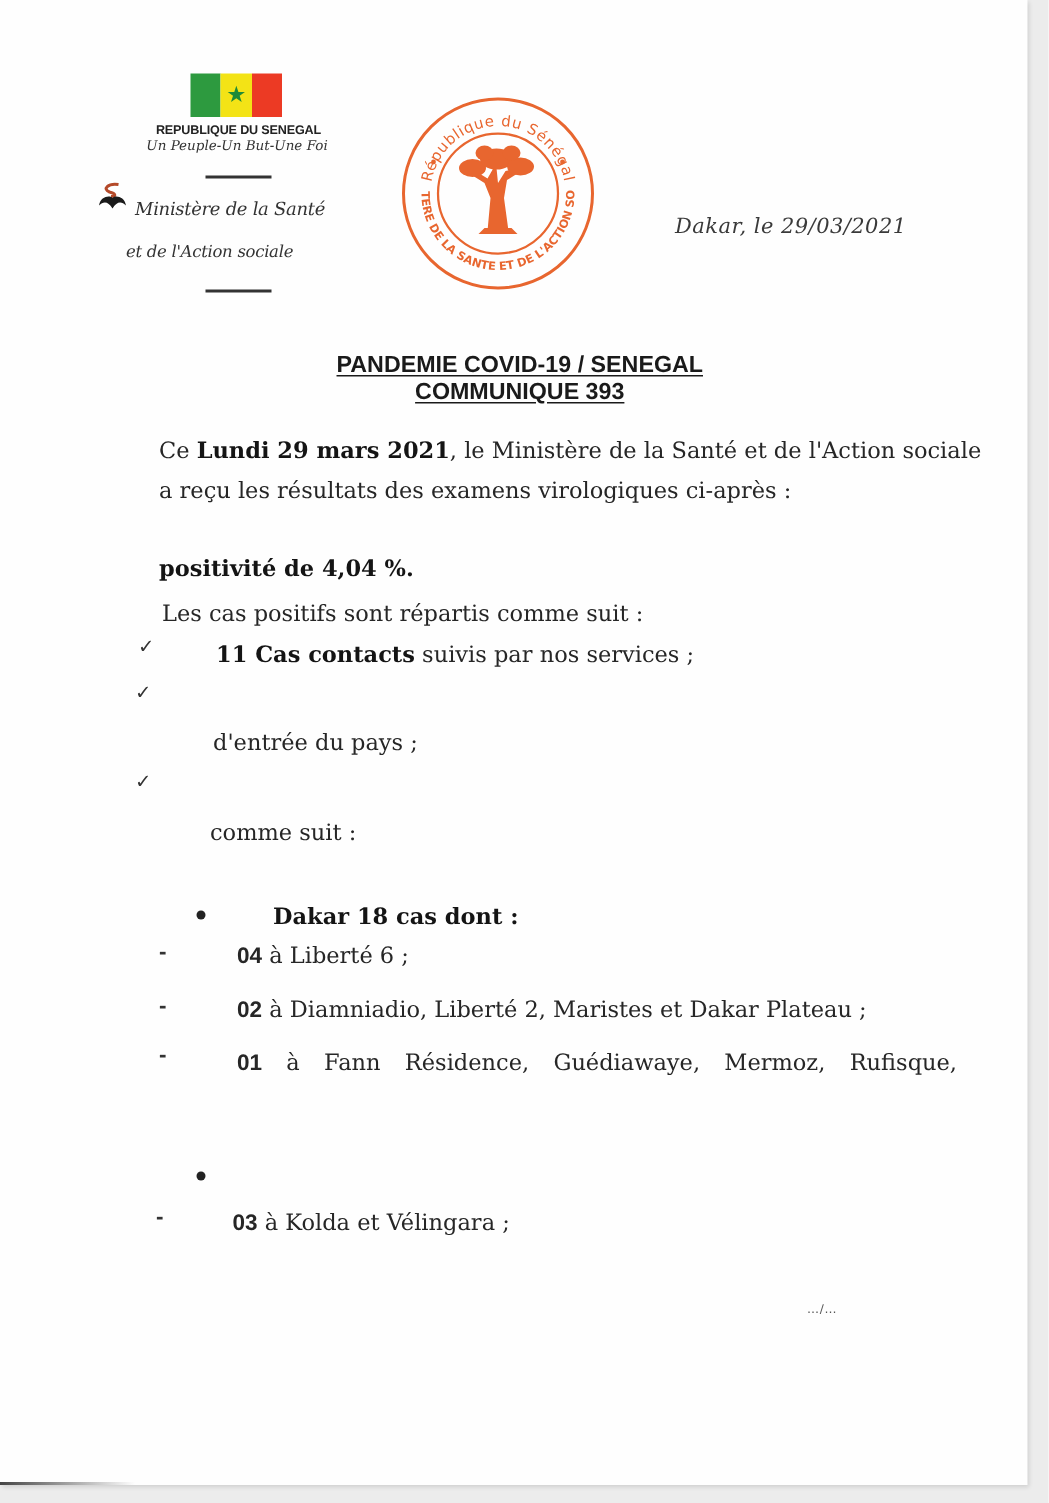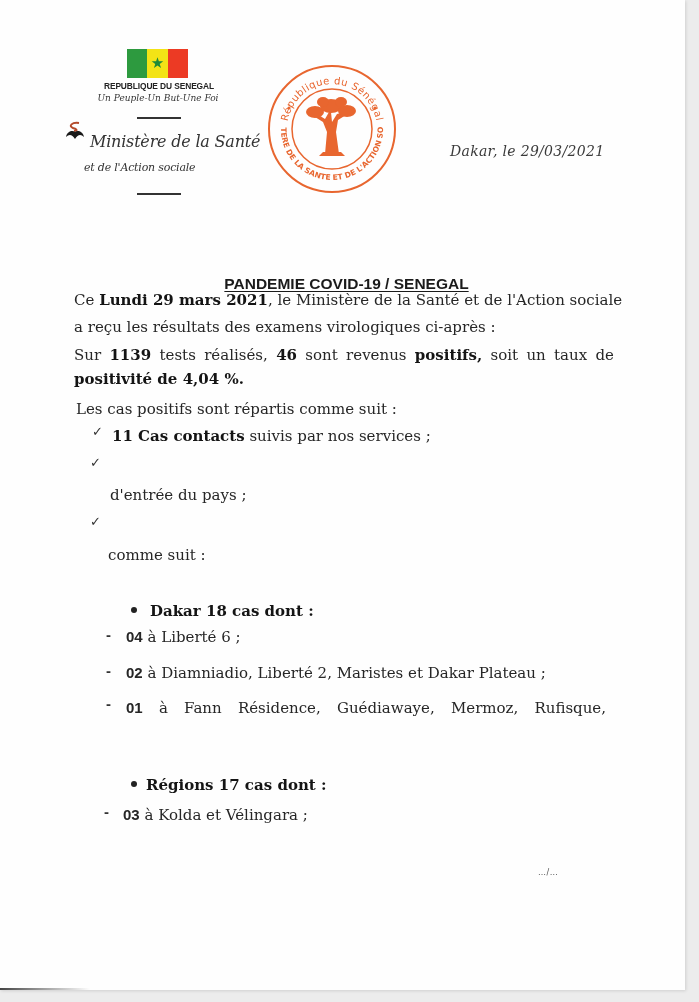--- a/index.html
+++ b/index.html
@@ -21,35 +21,35 @@
   .flag .y { flex: 1; background: #f3e316; position: relative; }
   .flag .r { flex: 1; background: #ec3a24; }
   .flag .star { position: absolute; left: 50%; top: 50%; transform: translate(-50%,-52%); color: #1f8a38; font-size: 15px; line-height: 1; font-family: "DejaVu Sans", sans-serif; }
   .rep-title { position: absolute; left: 100px; top: 81px; width: 114px; text-align: right;
     font-family: "Liberation Sans", sans-serif; font-weight: bold; font-size: 8.4px; color: #222; letter-spacing: -0.1px; }
   .motto { position: absolute; left: 88px; top: 93px; width: 140px; text-align: center;
     font-family: "DejaVu Serif", serif; font-style: italic; font-size: 9px; color: #333; }
   .rule { position: absolute; height: 1.5px; background: #333; }
   .ms-logo { position: absolute; left: 64px; top: 121px; width: 22px; height: 22px; }
   .ministry-1 { position: absolute; left: 90px; top: 132px; font-family: "DejaVu Serif", serif; font-style: italic;
-    font-size: 16px; color: #333; letter-spacing: -0.2px; }
+    font-size: 12px; color: #333; letter-spacing: -0.2px; }
   .ministry-2 { position: absolute; left: 84px; top: 161px; font-family: "DejaVu Serif", serif; font-style: italic;
     font-size: 11px; color: #333; letter-spacing: -0.2px; }
   
   .seal { position: absolute; left: 265px; top: 62px; width: 135px; height: 135px; }
   
   .date { position: absolute; left: 450px; top: 143px; font-family: "DejaVu Serif", serif; font-style: italic;
     font-size: 14px; color: #3a3a3a; letter-spacing: 0.3px; }
   
   .title { position: absolute; left: 0; width: 685px; text-align: center; font-family: "Liberation Sans", sans-serif;
     font-weight: bold; font-size: 15.5px; text-decoration: underline; text-underline-offset: 2px; color: #1a1a1a; }
-  .t1 { top: 235px; left: 4px; margin-top: 40px; }
+  .t1 { top: 235px; left: 4px; }
   .t2 { top: 253px; left: 4px; }
   
-  .p { position: absolute; font-family: "DejaVu Serif", serif; font-size: 15px; line-height: 18px; color: #262626; white-space: nowrap; }
+  .p { position: absolute; font-family: "DejaVu Serif", serif; font-size: 15px; line-height: 18px; color: #262626; white-space: nowrap; margin-left: 32px; }
   .p b { color: #141414; }
   .just { text-align: justify; text-align-last: justify; white-space: normal; }
   .check { position: absolute; font-family: "DejaVu Sans", sans-serif; font-size: 13px; color: #333; }
   .bullet { position: absolute; width: 6px; height: 6px; border-radius: 50%; background: #222; }
   .dash { position: absolute; font-family: "Liberation Sans", sans-serif; font-weight: bold; font-size: 15px; color: #333; }
   .arial-b { font-family: "Liberation Sans", sans-serif; font-weight: bold; }
   .cont { position: absolute; left: 538px; top: 868px; font-family: "DejaVu Sans", sans-serif; font-size: 8px; color: #555; letter-spacing: 0.5px; }
 </style>
 </head>
 <body>
@@ -98,24 +98,24 @@
       <ellipse cx="82" cy="49" rx="9" ry="6"></ellipse>
       <ellipse cx="58" cy="40" rx="6" ry="5"></ellipse>
       <ellipse cx="76" cy="40" rx="6" ry="5"></ellipse>
       <path d="M54 94 L80 94 L76 90 L58 90 Z"></path>
     </g>
   </svg>
 
   <div class="date">Dakar, le 29/03/2021</div>
 
   <div class="title t1">PANDEMIE COVID-19 / SENEGAL</div>
+  <div class="title t2">COMMUNIQUE 393</div>
 
   <div class="p" style="left:74px; top:291px;"><span>Ce </span><b>Lundi 29 mars 2021</b><span>, le Ministère de la Santé et de l'Action sociale</span></div>
   <div class="p" style="left:74px; top:318px;">a reçu les résultats des examens virologiques ci-après :</div>
-  <div class="p just" style="left:74px; top:346px; width:540px;"><span>Sur </span><b>1139</b><span> tests réalisés, </span><b>46</b><span> sont revenus </span><b>positifs,</b><span> soit un taux de</span></div>
   <div class="p" style="left:74px; top:370px;"><b>positivité de 4,04 %.</b></div>
 
   <div class="p" style="left:76px; top:400px;">Les cas positifs sont répartis comme suit :</div>
 
   <span class="check" style="left:92px; top:424px;">✓</span>
   <div class="p" style="left:112px; top:427px;"><b>11 Cas contacts</b><span> suivis par nos services ;</span></div>
 
   <span class="check" style="left:90px; top:455px;">✓</span>
   <div class="p" style="left:110px; top:486px;">d'entrée du pays ;</div>
 
@@ -128,21 +128,20 @@
   <span class="dash" style="left:106px; top:626px;">-</span>
   <div class="p" style="left:126px; top:628px;"><span class="arial-b">04</span><span> à Liberté 6 ;</span></div>
 
   <span class="dash" style="left:106px; top:662px;">-</span>
   <div class="p" style="left:126px; top:664px;"><span class="arial-b">02</span><span> à Diamniadio, Liberté 2, Maristes et Dakar Plateau ;</span></div>
 
   <span class="dash" style="left:106px; top:695px;">-</span>
   <div class="p just" style="left:126px; top:699px; width:480px;"><span class="arial-b">01</span><span> à Fann Résidence, Guédiawaye, Mermoz, Rufisque,</span></div>
 
   <span class="bullet" style="left:131px; top:781px;"></span>
-  <div class="p" style="left:146px; top:776px;"><b>Régions 17 cas dont :</b></div>
 
   <span class="dash" style="left:104px; top:803px;">-</span>
   <div class="p" style="left:123px; top:806px;"><span class="arial-b">03</span><span> à Kolda et Vélingara ;</span></div>
 
   <div class="cont">…/…</div>
 
   <div class="page-bottom-edge"></div>
 </div>
 
 </body></html>

